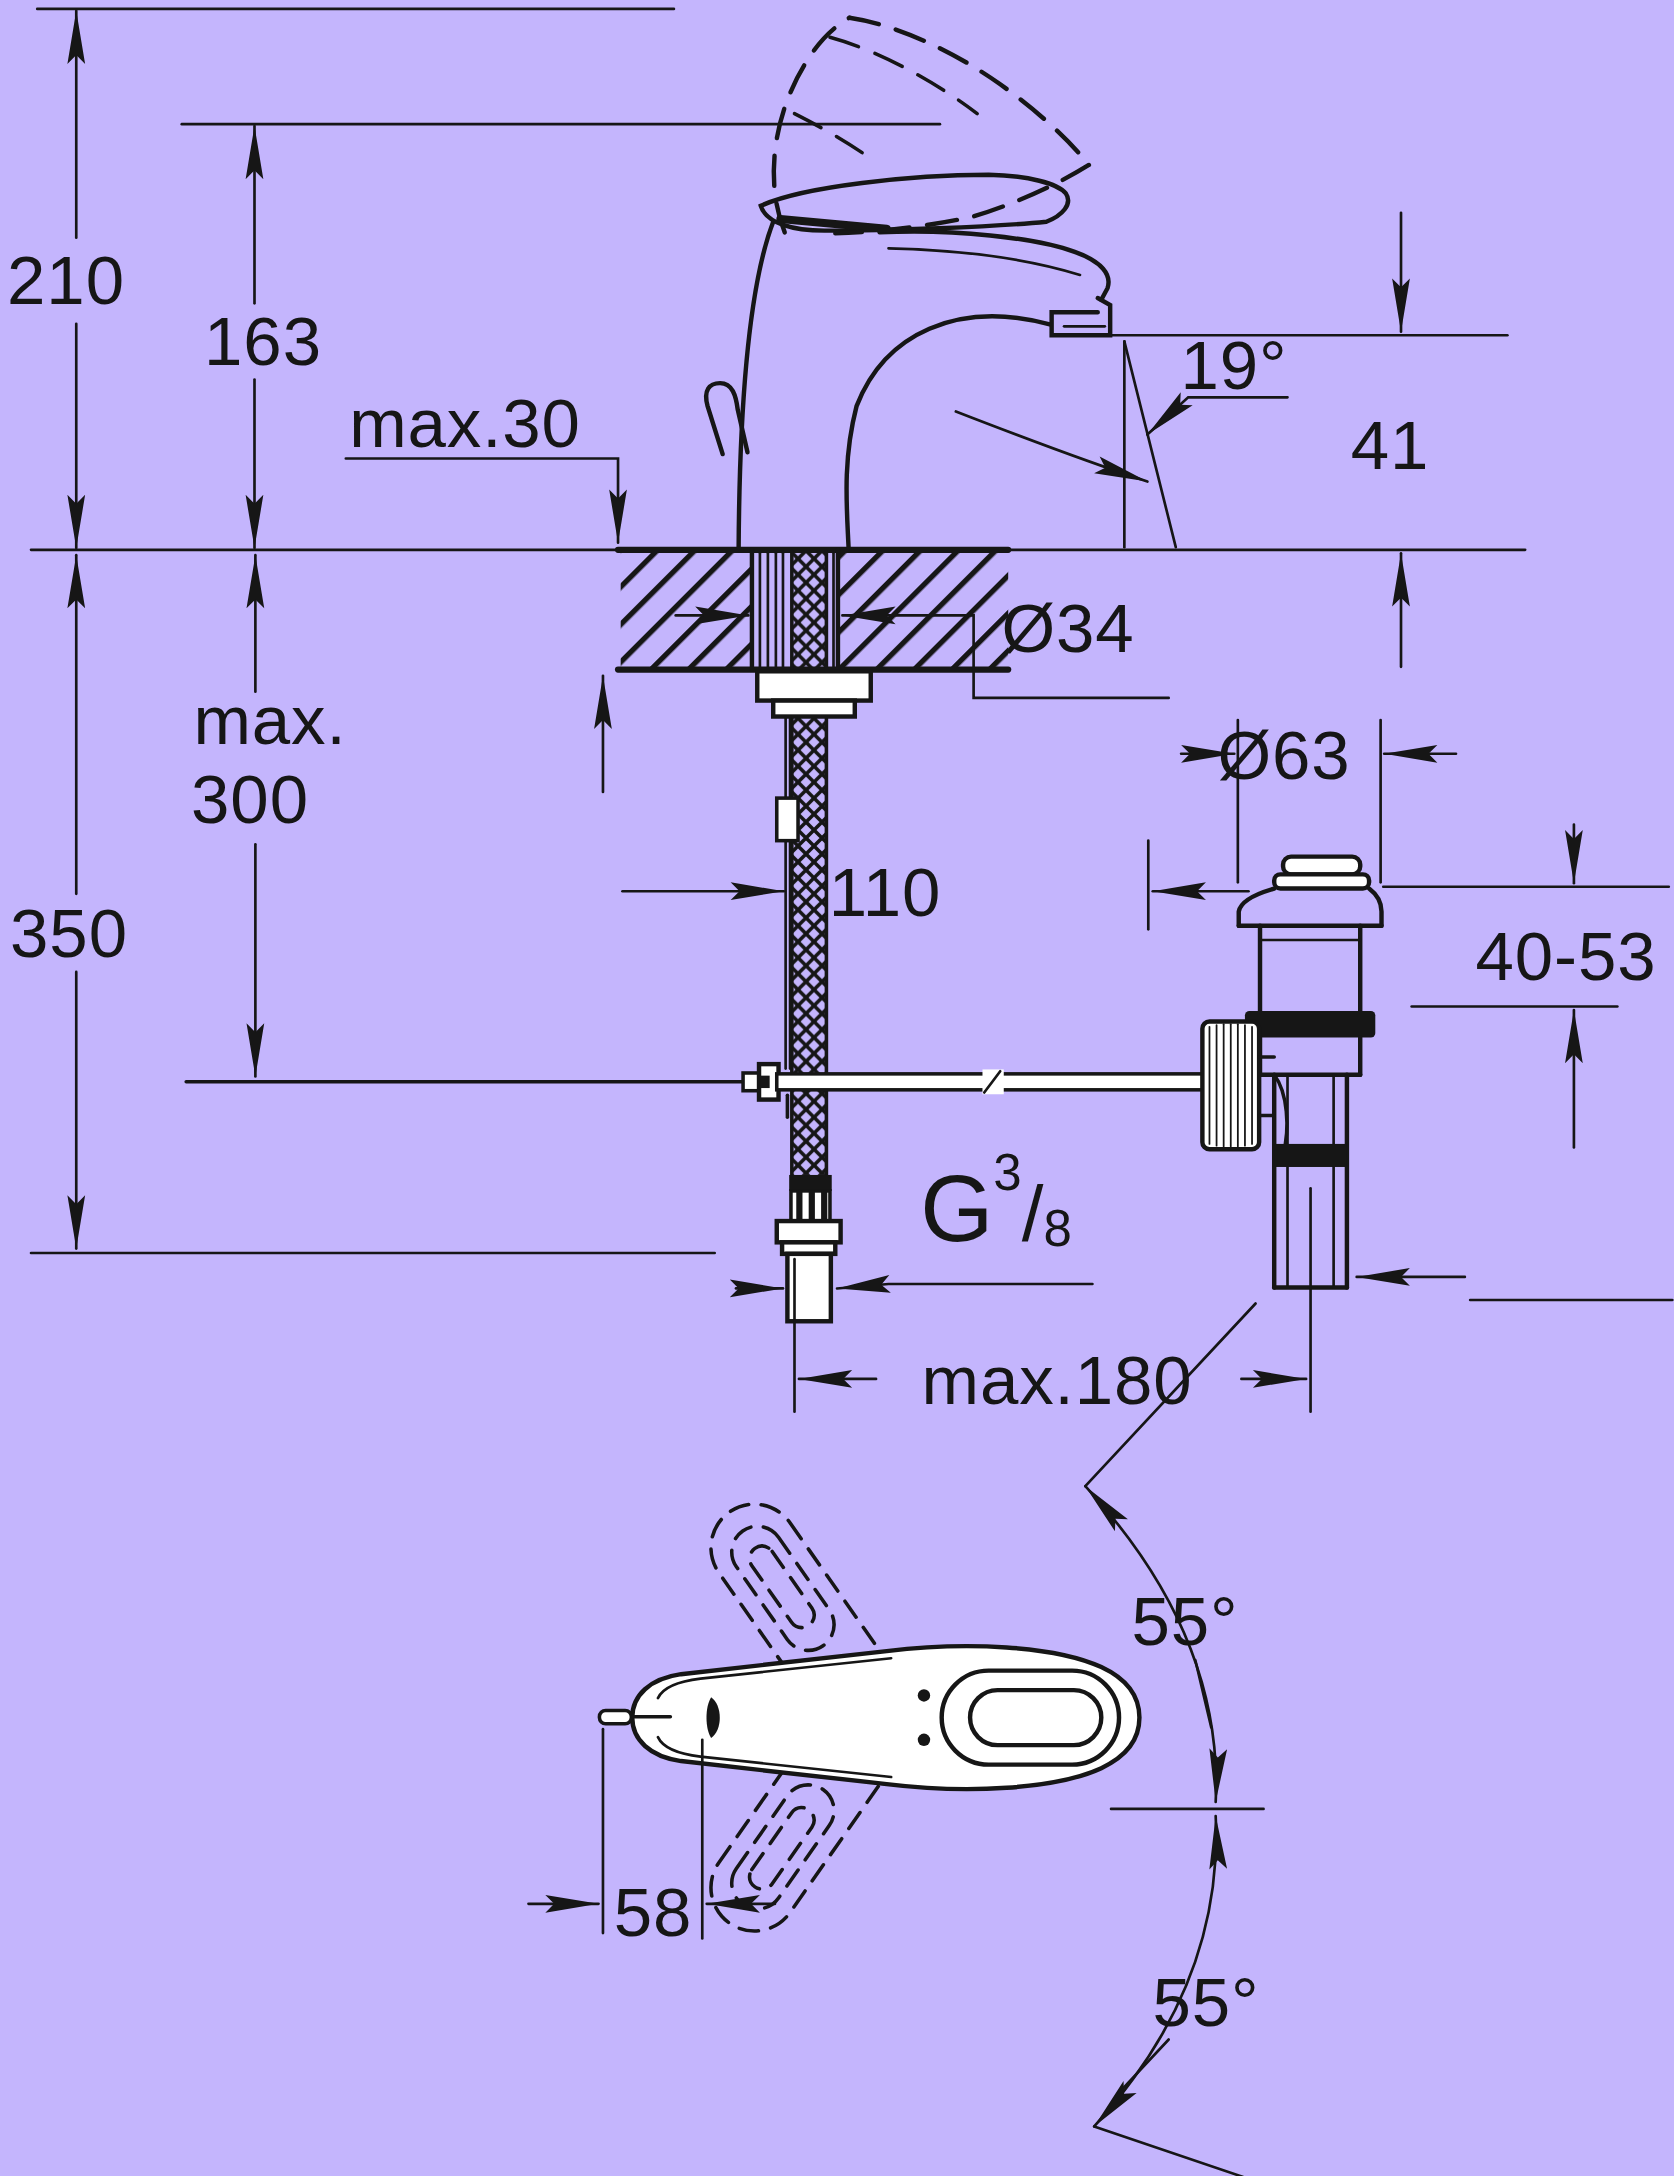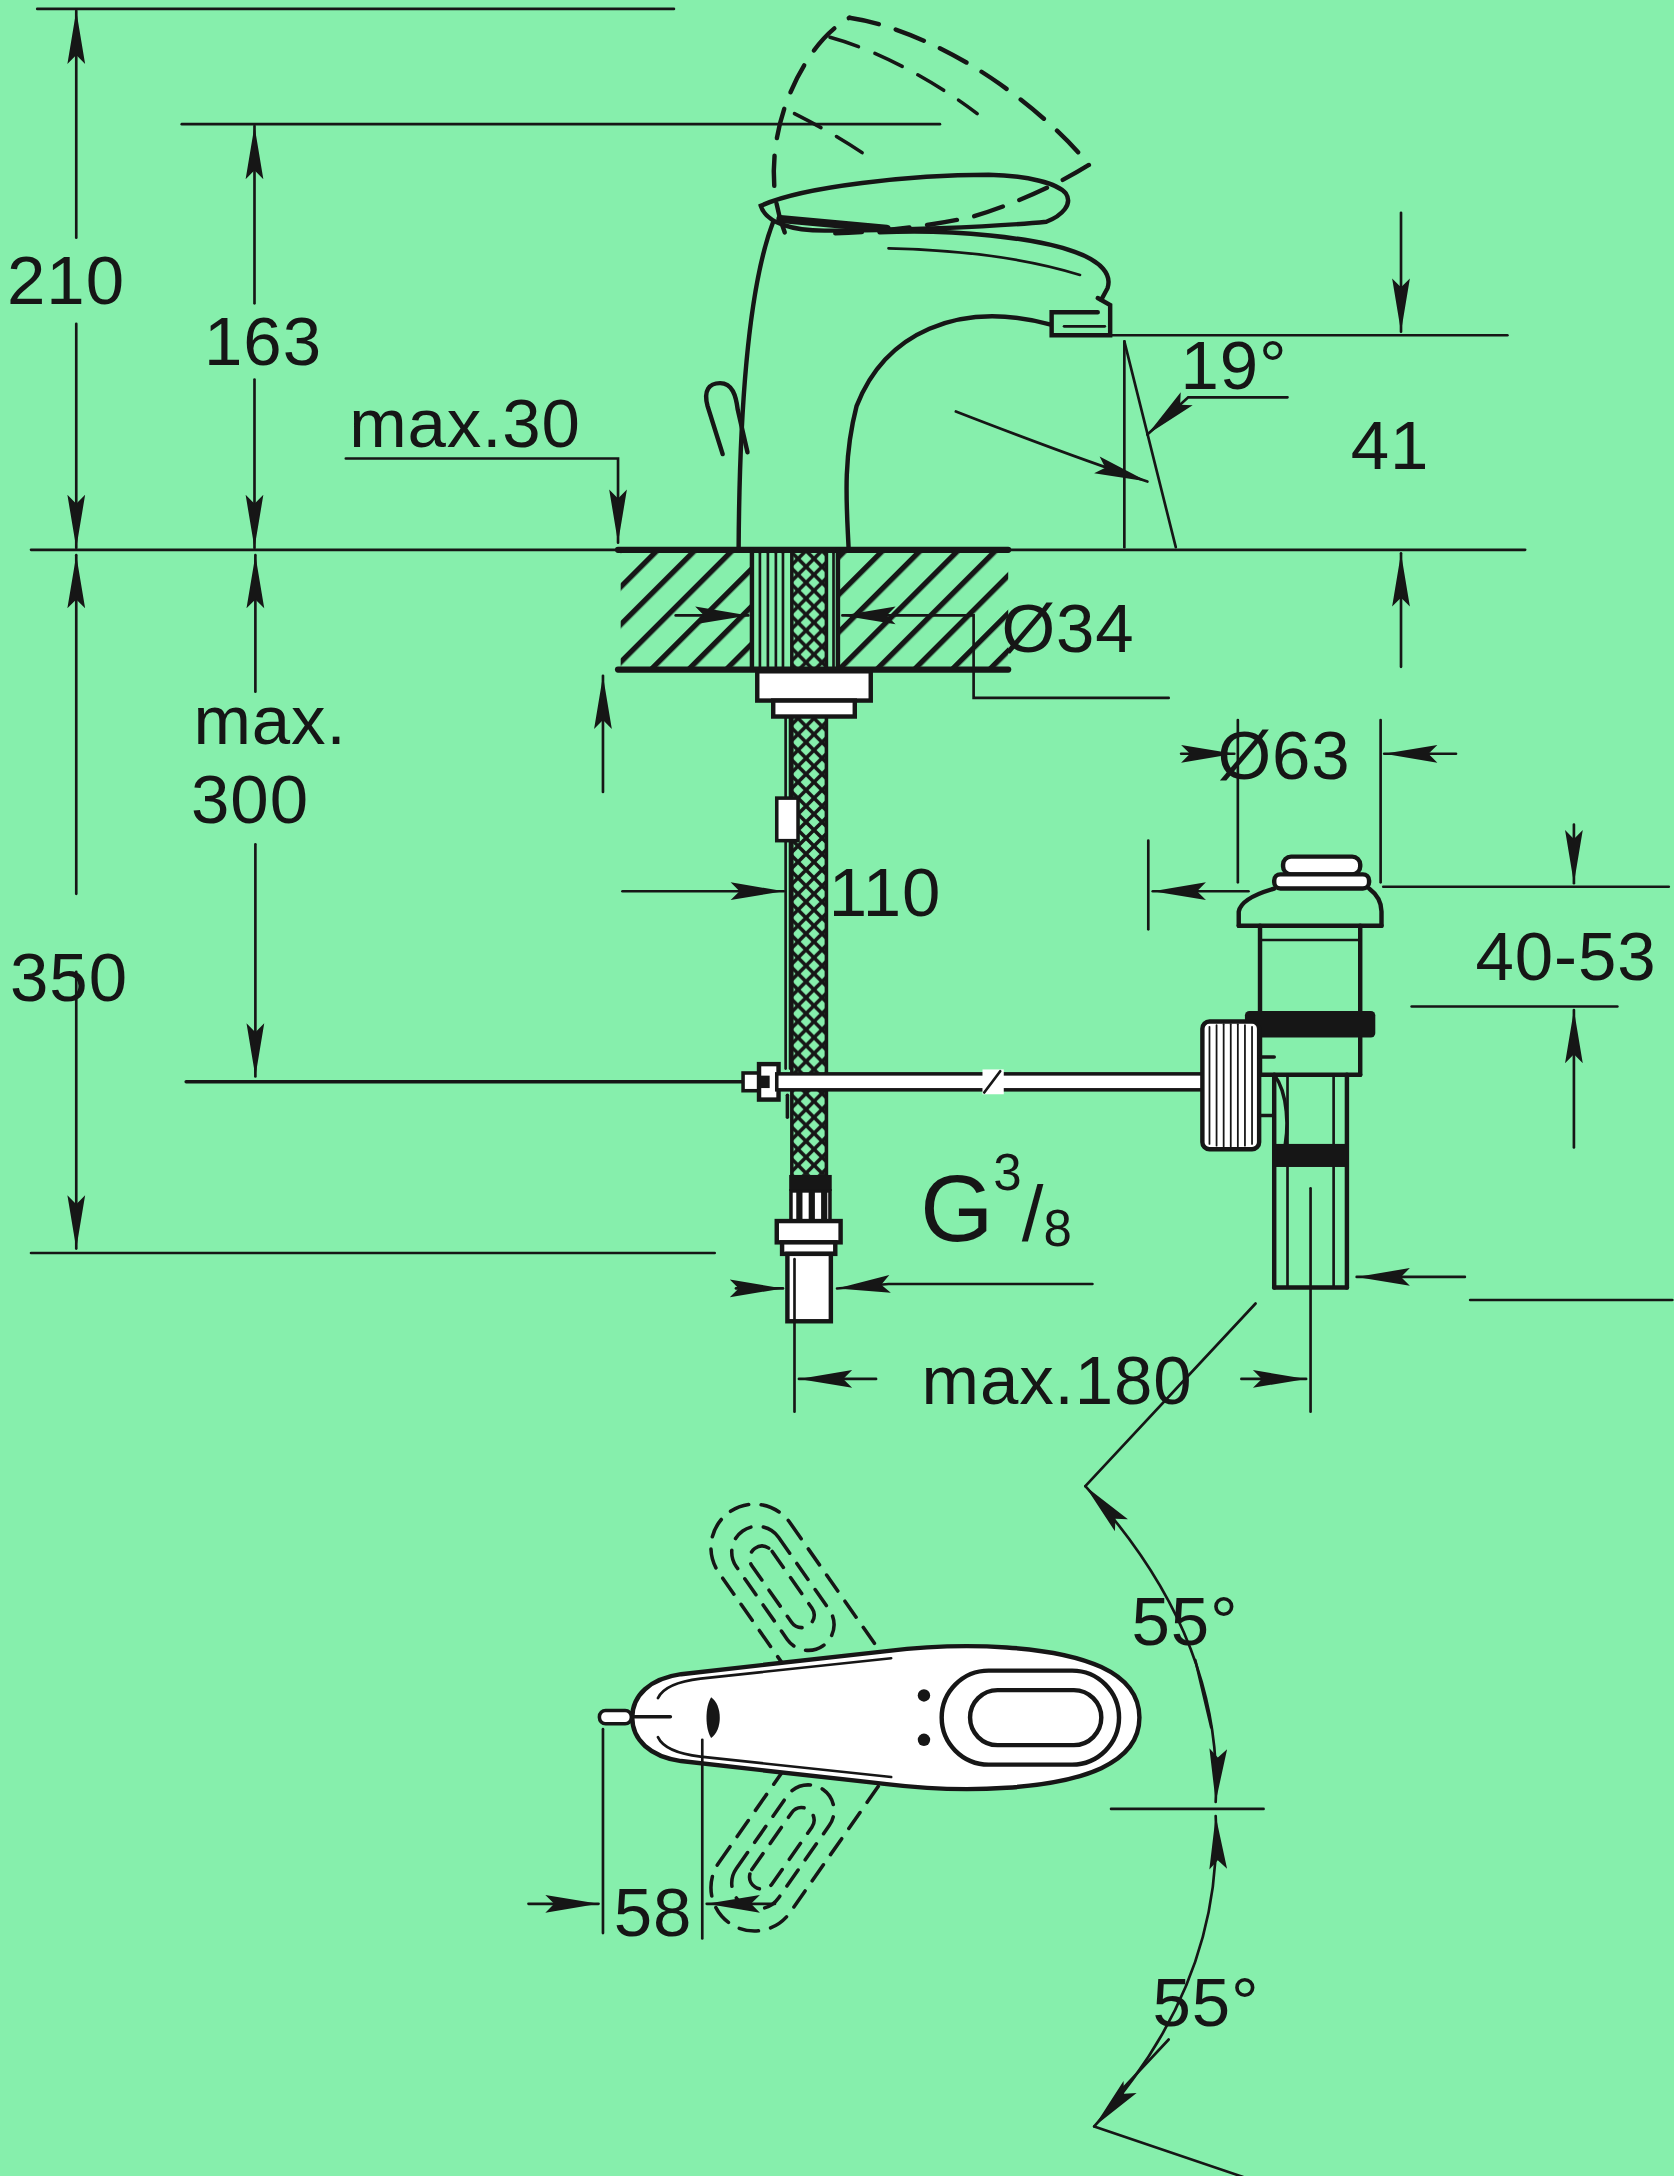--- a/index.html
+++ b/index.html
@@ -1,16 +1,16 @@
 <!DOCTYPE html>
 <html style="font-size:14px"><head>
 <meta charset="utf-8">
 <style>
   html,body{margin:0;padding:0;background:#fff;}
-  .stage{position:relative;width:1675px;height:2177px;background:#86efac;overflow:hidden;
+  .stage{position:relative;width:1675px;height:2177px;background:#c4b5fd;overflow:hidden;
          font-family:"Liberation Sans",sans-serif;color:#161616;text-align:center;}
   svg{position:absolute;left:0;top:0;}
   svg *{vector-effect:none;}
   .ln{stroke:#161616;fill:none;stroke-linecap:round;}
   .t2{stroke-width:2px}.t3{stroke-width:3px}.t4{stroke-width:4px}
   .t5{stroke-width:5px}.t6{stroke-width:7px}
   .wht{fill:#ffffff;}
   .blk{fill:#161616;stroke:none;}
   .dsh{stroke-dasharray:34 20;}
   .dsh2{stroke-dasharray:22 14;}
@@ -239,21 +239,21 @@
 
 <div class="lbl" style="left:66px;top:280px">210</div>
 <div class="lbl" style="left:263px;top:341px">163</div>
 <div class="lbl" style="left:465px;top:423px">max.30</div>
 <div class="lbl" style="left:1234px;top:365px">19°</div>
 <div class="lbl" style="left:1390px;top:445px">41</div>
 <div class="lbl" style="left:1068px;top:628px">Ø34</div>
 <div class="lbl" style="left:1284px;top:755px">Ø63</div>
 <div class="lbl" style="left:270px;top:720px">max.</div>
 <div class="lbl" style="left:250px;top:799px">300</div>
-<div class="lbl" style="left:69px;top:977px">350</div>
+<div class="lbl" style="left:69px;top:933px">350</div>
 <div class="lbl" style="left:885px;top:892px">110</div>
 <div class="lbl" style="left:1566px;top:956px">40-53</div>
 <div class="lbl gthread" style="left:996px;top:1201px"><span>G</span><span class="fr-sup">3</span><span class="fr-slash">/</span><span class="fr-sub">8</span></div>
 <div class="lbl" style="left:1057px;top:1380px">max.180</div>
 <div class="lbl" style="left:1185px;top:1621px">55°</div>
 <div class="lbl" style="left:1206px;top:2002px">55°</div>
 <div class="lbl" style="left:653px;top:1912px">58</div>
 
 </div>
 

